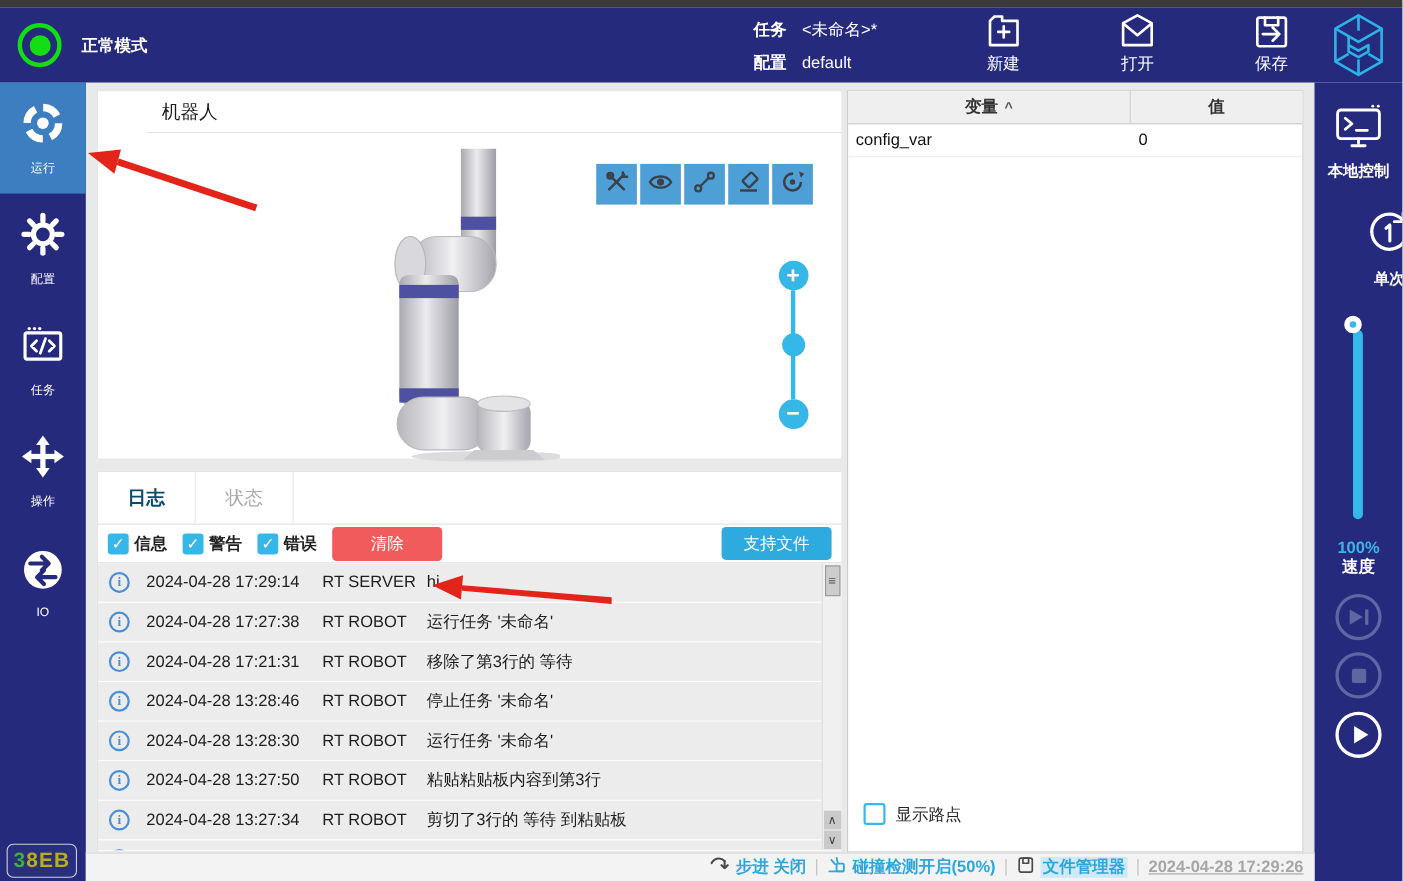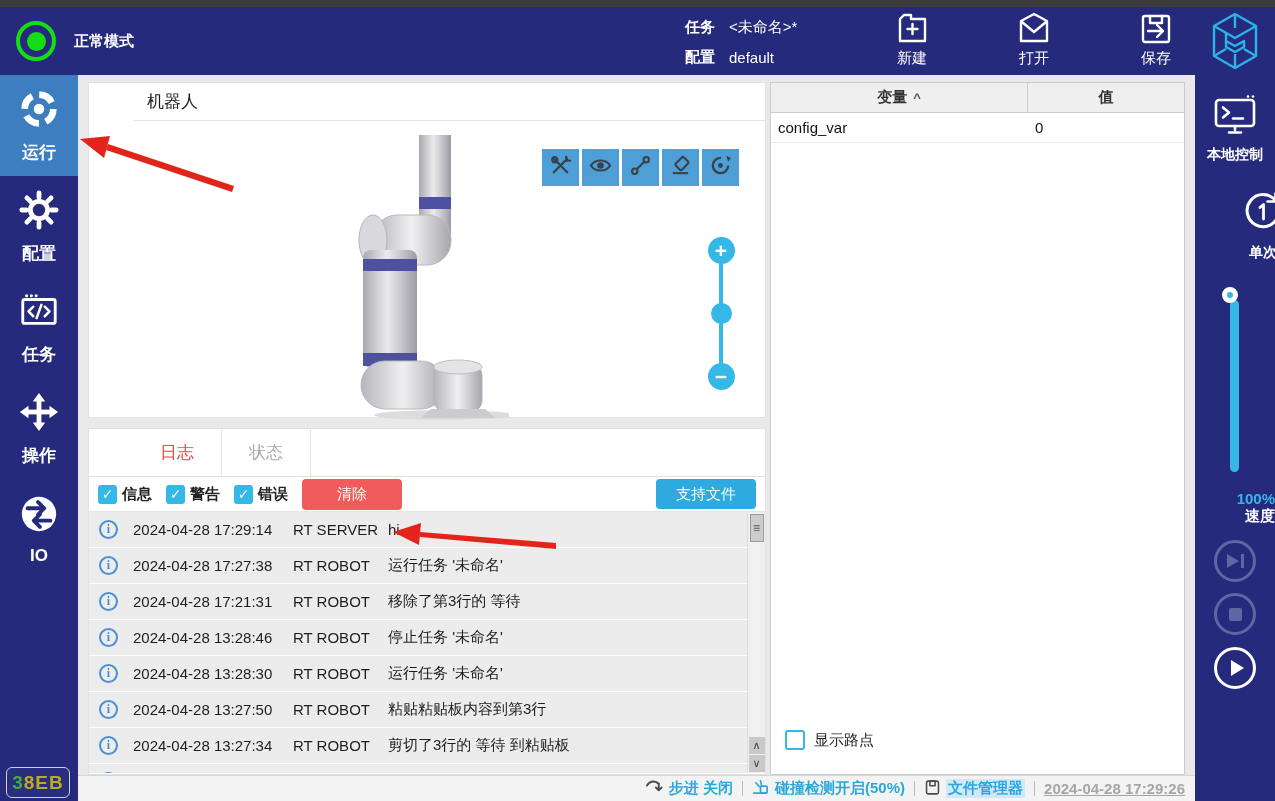--- a/index.html
+++ b/index.html
@@ -18,42 +18,42 @@
   .tc-label { font-weight:bold; }
   .topbar-actions { position:absolute; left:872px; top:3px; display:flex; gap:42px; }
   .tb-btn { width:80px; display:flex; flex-direction:column; align-items:center; color:#fff; cursor:pointer; }
   .tb-btn svg { display:block; }
   .tb-btn .lbl { font-size:15px; margin-top:3px; }
   .logo { position:absolute; right:16px; top:4px; }
 
   
   .sidebar-left { position:absolute; left:0; top:75px; width:78px; height:726px; background:#252a7d; }
   .nav-item { height:101px; display:flex; flex-direction:column; align-items:center; justify-content:center; gap:7px; color:#fff; cursor:pointer; }
-  .nav-item .nav-label { font-size:17px; font-weight:bold; }
+  .nav-item .nav-label { font-size:11px; font-weight:normal; }
   .nav-item.active { background:#3d7ec0; }
   .badge { position:absolute; left:6px; bottom:3px; width:64px; height:31px; border:1px solid #c8d2dd; border-radius:6px; display:flex; align-items:center; justify-content:center; font-size:19px; font-weight:bold; letter-spacing:1px; background:rgba(255,255,255,0.02); }
   .badge .p1 { color:#3fae3f; } .badge .p2 { color:#b9ad1f; }
 
   
   .robot-panel { position:absolute; left:88px; top:82px; width:678px; height:336px; background:#fff; border:1px solid #e2e2e2; }
   .rp-header { height:38px; line-height:38px; padding-left:14px; font-size:17px; color:#1d1d1d; border-bottom:1px solid #e3e3e3;margin-left:44px; }
   .rp-view { position:relative; height:296px; }
   .robot-svg { position:absolute; left:250px; top:14px; }
   .rp-toolbar { position:absolute; right:26px; top:28px; display:flex; gap:3px; }
   .tool-btn { width:37px; height:37px; background:#4f9fd7; display:flex; align-items:center; justify-content:center; cursor:pointer; }
   .zoom-ctl { position:absolute; right:29px; top:116px; width:30px; display:flex; flex-direction:column; align-items:center; }
   .zbtn { width:27px; height:27px; border-radius:50%; background:#35b8e8; color:#fff; font-size:21px; font-weight:bold; display:flex; align-items:center; justify-content:center; cursor:pointer; line-height:1; }
   .ztrack { width:4px; height:40px; background:#35b8e8; }
   .zhandle { width:21px; height:21px; border-radius:50%; background:#35b8e8; margin:-1px 0; cursor:pointer; }
 
   
   .log-panel { position:absolute; left:88px; top:428px; width:678px; height:347px; background:#fff; border:1px solid #e2e2e2; }
   .tabs { height:48px; border-bottom:1px solid #e0e0e0; display:flex; }
   .tab { width:89px; display:flex; align-items:center; justify-content:center; font-size:17px; border-right:1px solid #e8e8e8; cursor:pointer; }
-  .tab.active { font-weight:normal; color:#ef4444;margin-left:44px; }
+  .tab.active { font-weight:bold; color:#0c4a6e; }
   .tab.inactive { color:#a9a9a9; }
   .filter-row { height:34px; display:flex; align-items:center; padding:0 9px; position:relative; }
   .chk { width:19px; height:19px; border-radius:3px; background:#35b8e8; color:#fff; font-size:14px; display:flex; align-items:center; justify-content:center; cursor:pointer; }
   .chk-label { font-size:15px; font-weight:bold; color:#222; margin:0 14px 0 5px; }
   .clear-btn { width:100px; height:31px; background:#f25b5b; color:#fff; border:none; border-radius:4px; font-size:15px; cursor:pointer; font-family:inherit; }
   .support-btn { position:absolute; right:9px; width:100px; height:30px; background:#2eaadf; color:#fff; border:none; border-radius:4px; font-size:15px; cursor:pointer; font-family:inherit; }
   .log-list { position:relative; height:262px; overflow:hidden; border-top:1px solid #e5e5e5; }
   .log-row { height:35px; margin-bottom:1px; background:#ececec; display:flex; align-items:center; padding-left:10px; font-size:15px; color:#1e1e1e; }
   .info-ic { width:19px; height:19px; border:2px solid #4a8fd4; border-radius:50%; color:#4a8fd4; font-weight:bold; font-size:12px; display:flex; align-items:center; justify-content:center; flex:none; font-family:"Liberation Serif", serif; }
   .lg-time { margin-left:15px; width:160px; flex:none; }
@@ -75,21 +75,21 @@
   .vr-val { padding-left:7px; }
   .waypoints { position:absolute; left:14px; bottom:24px; display:flex; align-items:center; gap:9px; font-size:15px; color:#222; }
   .chk-empty { width:20px; height:20px; border:2px solid #35b8e8; border-radius:3px; background:#fff; cursor:pointer; }
 
   
   .sidebar-right { position:absolute; left:1195px; top:75px; width:80px; height:726px; background:#252a7d; color:#fff; }
   .sr-item { position:absolute; left:0; width:100%; display:flex; flex-direction:column; align-items:center; gap:5px; cursor:pointer; }
   .sr-label { font-size:14px; font-weight:bold;text-align:center; }
   .speed-track { position:absolute; left:35px; top:225px; width:9px; height:172px; background:#35b8e8; border-radius:5px; }
   .speed-handle { position:absolute; left:27px; top:212px; width:16px; height:16px; background:#35b8e8; border:5px solid #fff; border-radius:50%; cursor:grab; }
-  .speed-text { position:absolute; top:415px; width:100%; text-align:right; font-weight:bold; font-size:15px; line-height:17px; }
+  .speed-text { position:absolute; top:415px; width:100%; text-align:center; font-weight:bold; font-size:15px; line-height:17px; }
   .speed-pct { color:#35b8e8; }
   .pb-btn { position:absolute; left:19px; width:42px; height:42px; border-radius:50%; display:flex; align-items:center; justify-content:center; cursor:pointer; }
   .pb-dim { border:3px solid rgba(255,255,255,0.28); }
   .pb-lit { border:3px solid #fff; }
   .tri { width:0; height:0; border-style:solid; }
   .tri-dim { border-width:7px 0 7px 12px; border-color:transparent transparent transparent rgba(255,255,255,0.28); }
   .tri-lit { border-width:8px 0 8px 13px; border-color:transparent transparent transparent #fff; margin-left:4px; }
   .skip-bar { width:3px; height:14px; background:rgba(255,255,255,0.28); margin-left:2px; }
   .stop-sq { width:13px; height:13px; background:rgba(255,255,255,0.28); border-radius:2px; }
 

